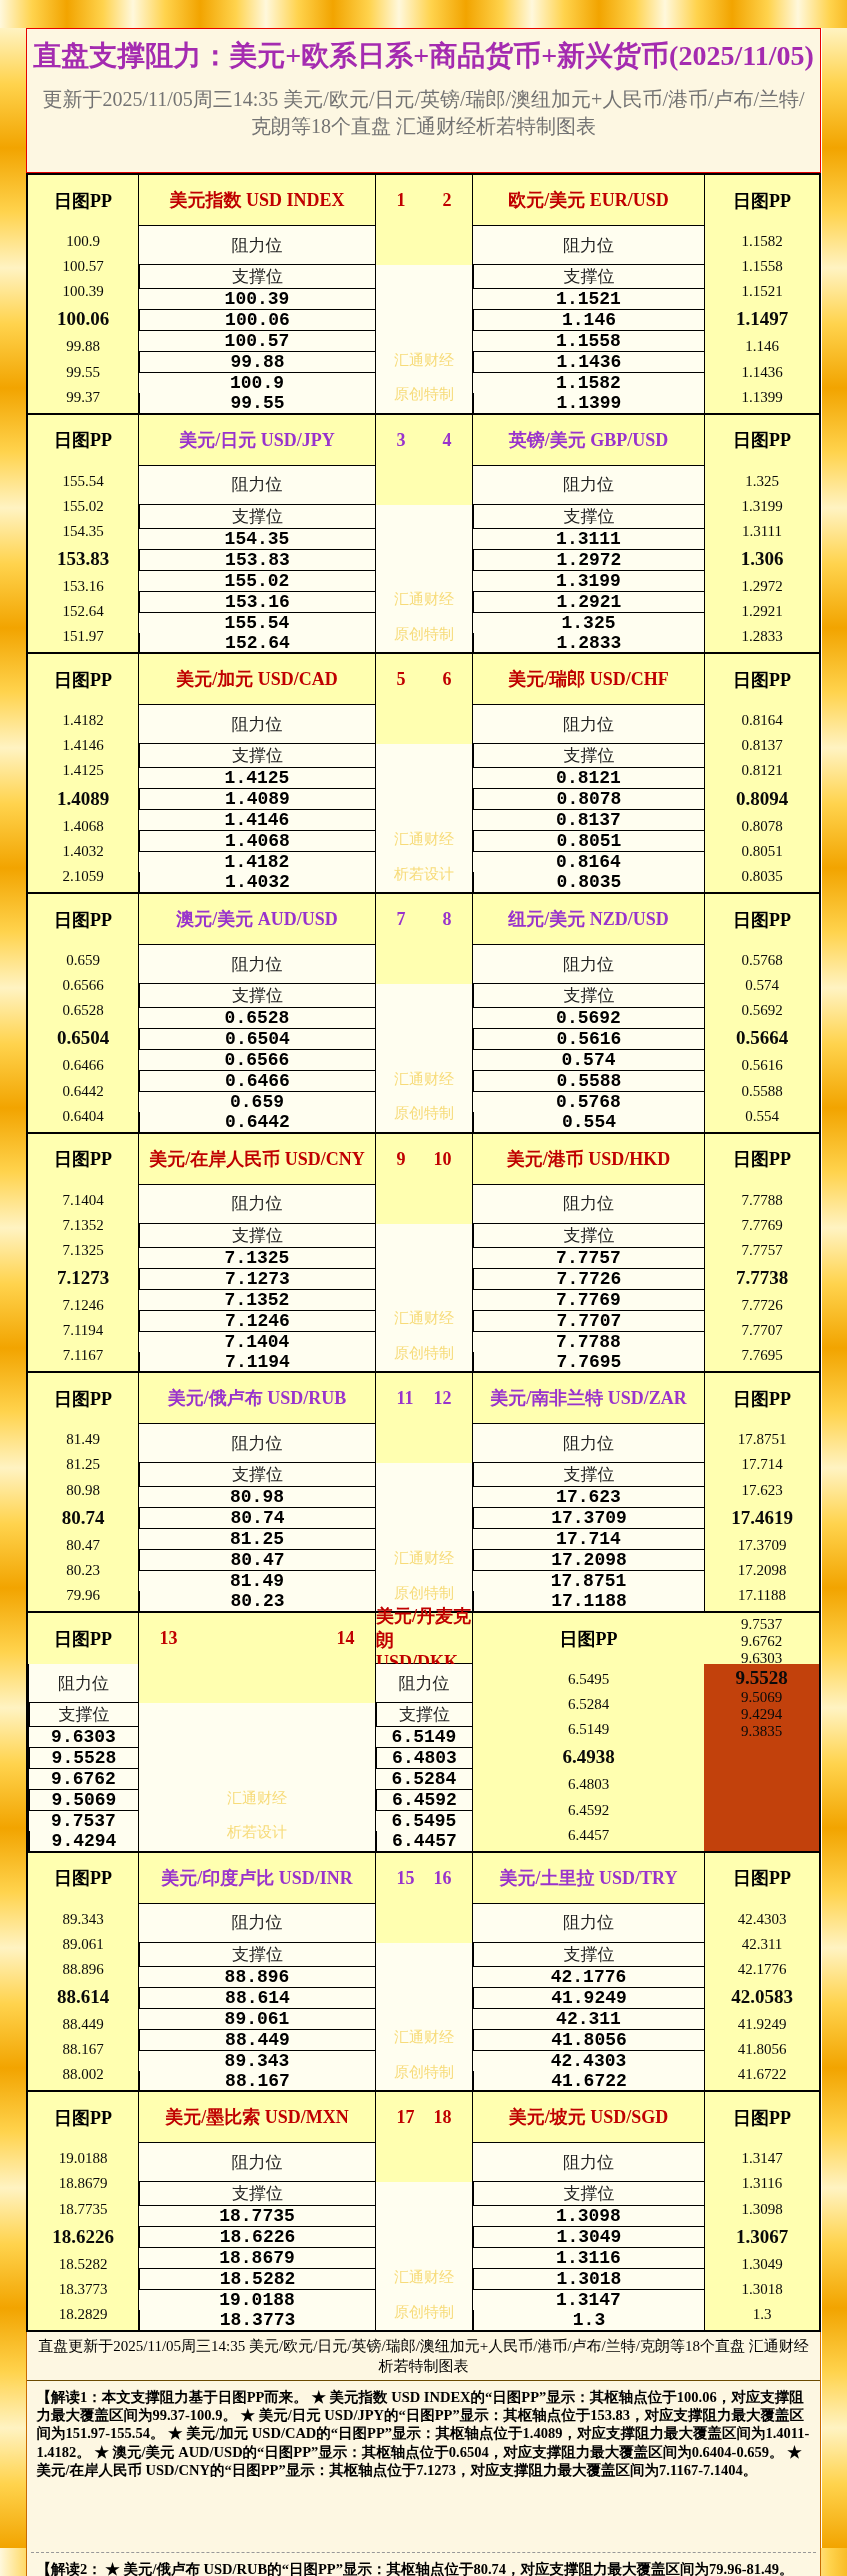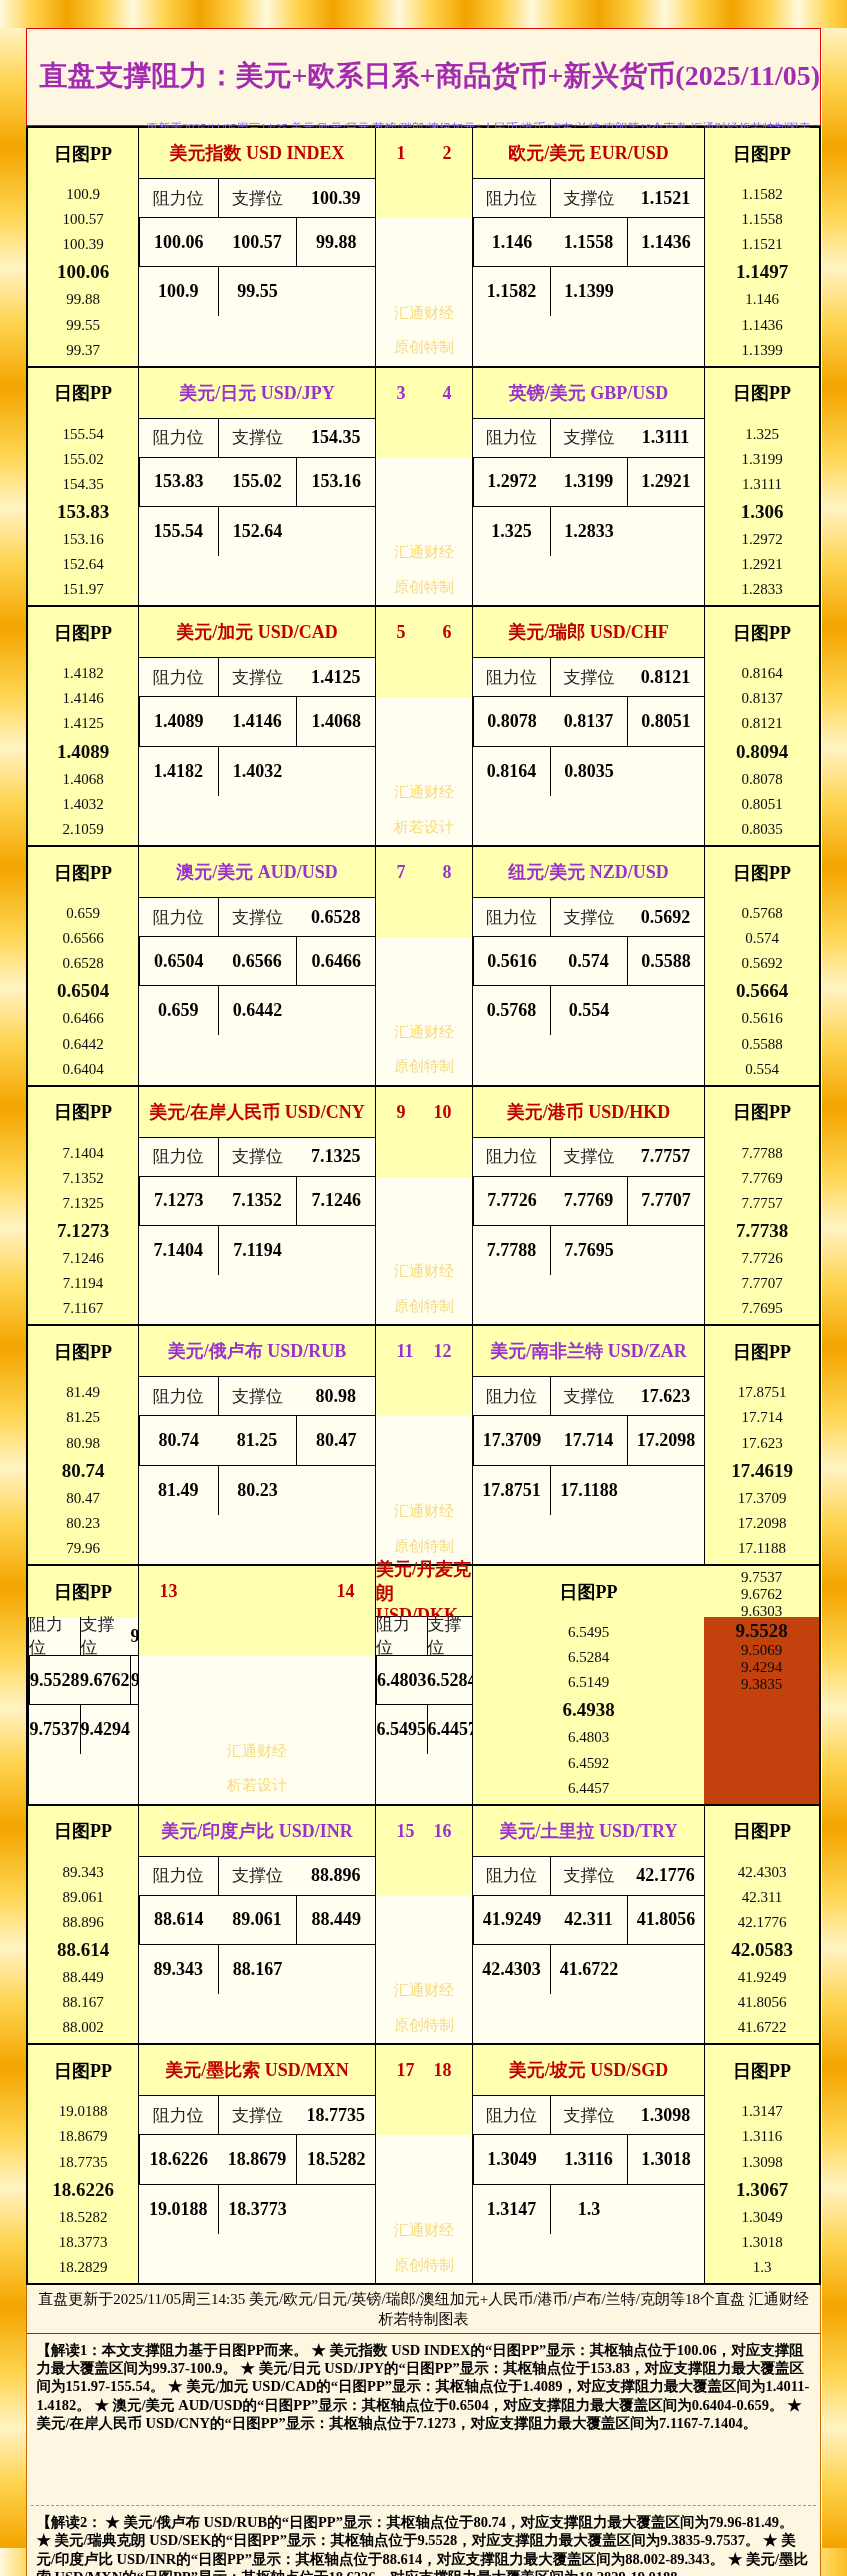--- a/index.html
+++ b/index.html
@@ -13,40 +13,40 @@
   .f-bottom{left:0;top:2548px;width:848px;height:28px;
     background:repeating-linear-gradient(90deg,#fff8dc 0px,#ffd34d 32px,#f2a400 67px,#ffd34d 103px,#fff8dc 133px);}
   .f-left{left:0;top:28px;width:26px;height:2520px;
     background:repeating-linear-gradient(180deg,#fff3c2 0px,#ffd34d 56px,#f2a400 120px,#ffd34d 184px,#fff3c2 240px);}
   .f-right{left:822px;top:28px;width:26px;height:2520px;
     background:repeating-linear-gradient(180deg,#fff3c2 0px,#ffd34d 56px,#f2a400 120px,#ffd34d 184px,#fff3c2 240px);}
 
   .content{position:absolute;left:26px;top:28px;width:795px;height:2520px;background:#FDF7E2;box-sizing:border-box;}
 
   
-  .header-box{height:98px;box-sizing:border-box;border:1.9px solid #E60000;background:#FDF7E2;text-align:right;padding-top:28px;}
+  .header-box{height:145px;box-sizing:border-box;border:1.9px solid #E60000;background:#FDF7E2;text-align:center;padding-top:8px;}
   .title{font-size:28px;font-weight:bold;color:#A42BB0;white-space:nowrap;}
-  .subtitle{font-size:12px;color:#8b5cf6;margin-top:25px;line-height:1.35;padding:0 9.4px;}
+  .subtitle{font-size:20px;color:#737373;margin-top:11px;line-height:1.35;padding:0 9.4px;}
 
   
   .blocks{height:2159px;box-sizing:border-box;border:2.8px solid #000;display:flex;flex-direction:column;background:#c2410c;}
   .block{flex:1;display:grid;grid-template-columns:110px 237px 97px 232px 1fr;grid-template-rows:51px minmax(0,1fr);border-bottom:2.8px solid #000;min-height:0;}
   .block:last-child{border-bottom:none;}
 
   .hcell{display:flex;align-items:center;justify-content:center;background:#FFFFB0;font-weight:bold;font-size:18px;color:#000;box-sizing:border-box;}
   .bl{border-left:1.9px solid #000;}
   .pair-title{border-bottom:1.9px solid #000;}
   .idx{justify-content:space-between;padding:0 20.6px;}
   .theme-red .pair-title,.theme-red .idx{color:#C00000;}
   .theme-purple .pair-title,.theme-purple .idx{color:#9933CC;}
 
   .ppcol{background:#FFFFB0;display:flex;flex-direction:column;justify-content:space-around;align-items:center;font-size:15px;color:#0a0a0a;box-sizing:border-box;padding:2.8px 0;}
   .pp-value.pivot{font-weight:bold;font-size:19px;}
 
-  .pairbody{display:grid;grid-template-columns:1fr 1fr 1fr;grid-template-rows:39px 1fr 1fr 1fr;background:#FFFEF0;box-sizing:border-box;min-height:0;}
+  .pairbody{display:grid;grid-template-columns:1fr;grid-template-rows:39px 1fr 1fr 1fr;background:#FFFEF0;box-sizing:border-box;min-height:0;font-family:Liberation Mono, monospace;}
   .pairbody>div{display:flex;align-items:center;justify-content:center;box-sizing:border-box;}
   .sub{font-size:17px;color:#222;}
   .val{font-weight:bold;font-size:18px;color:#000;}
   .rb{border-bottom:1.9px solid #000;}
   .cl{border-left:1.9px solid #000;}
 
   .centerbody{background:#FFFEF0;display:flex;flex-direction:column;box-sizing:border-box;min-height:0;}
   .ctop{height:39px;flex:none;background:#FFFFB0;}
   .wm{margin-top:auto;text-align:center;color:#F7DB79;font-size:15px;line-height:2.3;padding-bottom:1px;}
 

